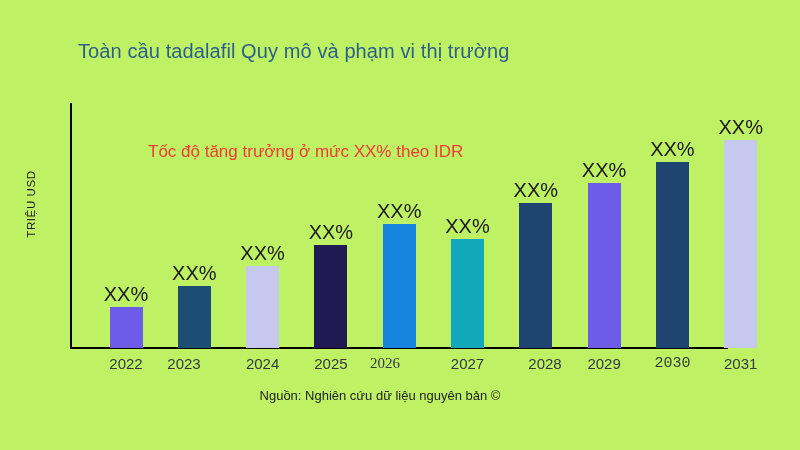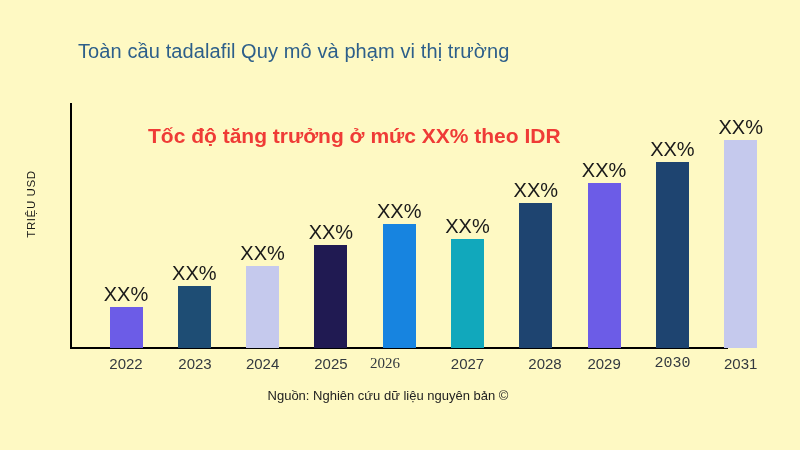--- a/index.html
+++ b/index.html
@@ -10,37 +10,37 @@
     width: 800px;
     height: 450px;
     background: #ffffff;
     font-family: "Liberation Sans", sans-serif;
     overflow: hidden;
   }
   .chart-root {
     position: relative;
     width: 800px;
     height: 450px;
-    background: #fef9c3;
+    background: #bef264;
   }
   .chart-title {
     position: absolute;
     left: 78px;
     top: 40px;
     font-size: 20px;
     color: #2d5f8a;
     letter-spacing: 0.1px;
     white-space: nowrap;
   }
   .annotation {
     position: absolute;
     left: 148px;
-    top: 124px;
-    font-size: 21px;
-    font-weight: bold;
+    top: 142px;
+    font-size: 17px;
+    font-weight: normal;
     color: #ef3b36;
     white-space: nowrap;
   }
   .y-axis-label {
     position: absolute;
     left: -24px;
     top: 198px;
     width: 110px;
     text-align: center;
     transform: rotate(-90deg);
@@ -97,21 +97,20 @@
   }
   .source-note {
     position: absolute;
     left: 0;
     top: 388px;
     width: 760px;
     text-align: center;
     font-size: 13px;
     color: #222222;
     white-space: nowrap;
-    padding-left: 8px;
   }
 </style>
 </head>
 <body>
 
 <div class="chart-root">
 
   <div class="chart-title">Toàn cầu tadalafil Quy mô và phạm vi thị trường</div>
 
   <div class="annotation">Tốc độ tăng trưởng ở mức XX% theo IDR</div>
@@ -120,21 +119,21 @@
 
   <div class="axis-y-line"></div>
   <div class="axis-x-line"></div>
 
   <div class="plot" id="plot-area">
       <div class="bar" style="left: 109.5px; height: 41px; background: rgb(108, 92, 231);"></div>
       <div class="bar-value" style="left: 94px; top: 283px;">XX%</div>
       <div class="tick-label" style="left: 94px; text-align: center;">2022</div>
       <div class="bar" style="left: 177.8px; height: 62px; background: rgb(30, 77, 116);"></div>
       <div class="bar-value" style="left: 162.3px; top: 262px;">XX%</div>
-      <div class="tick-label" style="left: 163px;">2023</div>
+      <div class="tick-label" style="left: 152px;">2023</div>
       <div class="bar" style="left: 246.1px; height: 82px; background: rgb(197, 201, 237);"></div>
       <div class="bar-value" style="left: 230.6px; top: 242px;">XX%</div>
       <div class="tick-label" style="left: 230.6px;">2024</div>
       <div class="bar" style="left: 314.4px; height: 103px; background: rgb(32, 26, 82);"></div>
       <div class="bar-value" style="left: 298.9px; top: 221px;">XX%</div>
       <div class="tick-label" style="left: 298.9px;">2025</div>
       <div class="bar" style="left: 382.7px; height: 124px; background: rgb(23, 132, 224);"></div>
       <div class="bar-value" style="left: 367.2px; top: 200px;">XX%</div>
       <div class="tick-label" style="left: 353px; font-family: Liberation Serif, serif;">2026</div>
       <div class="bar" style="left: 451px; height: 109px; background: rgb(17, 168, 188);"></div>

